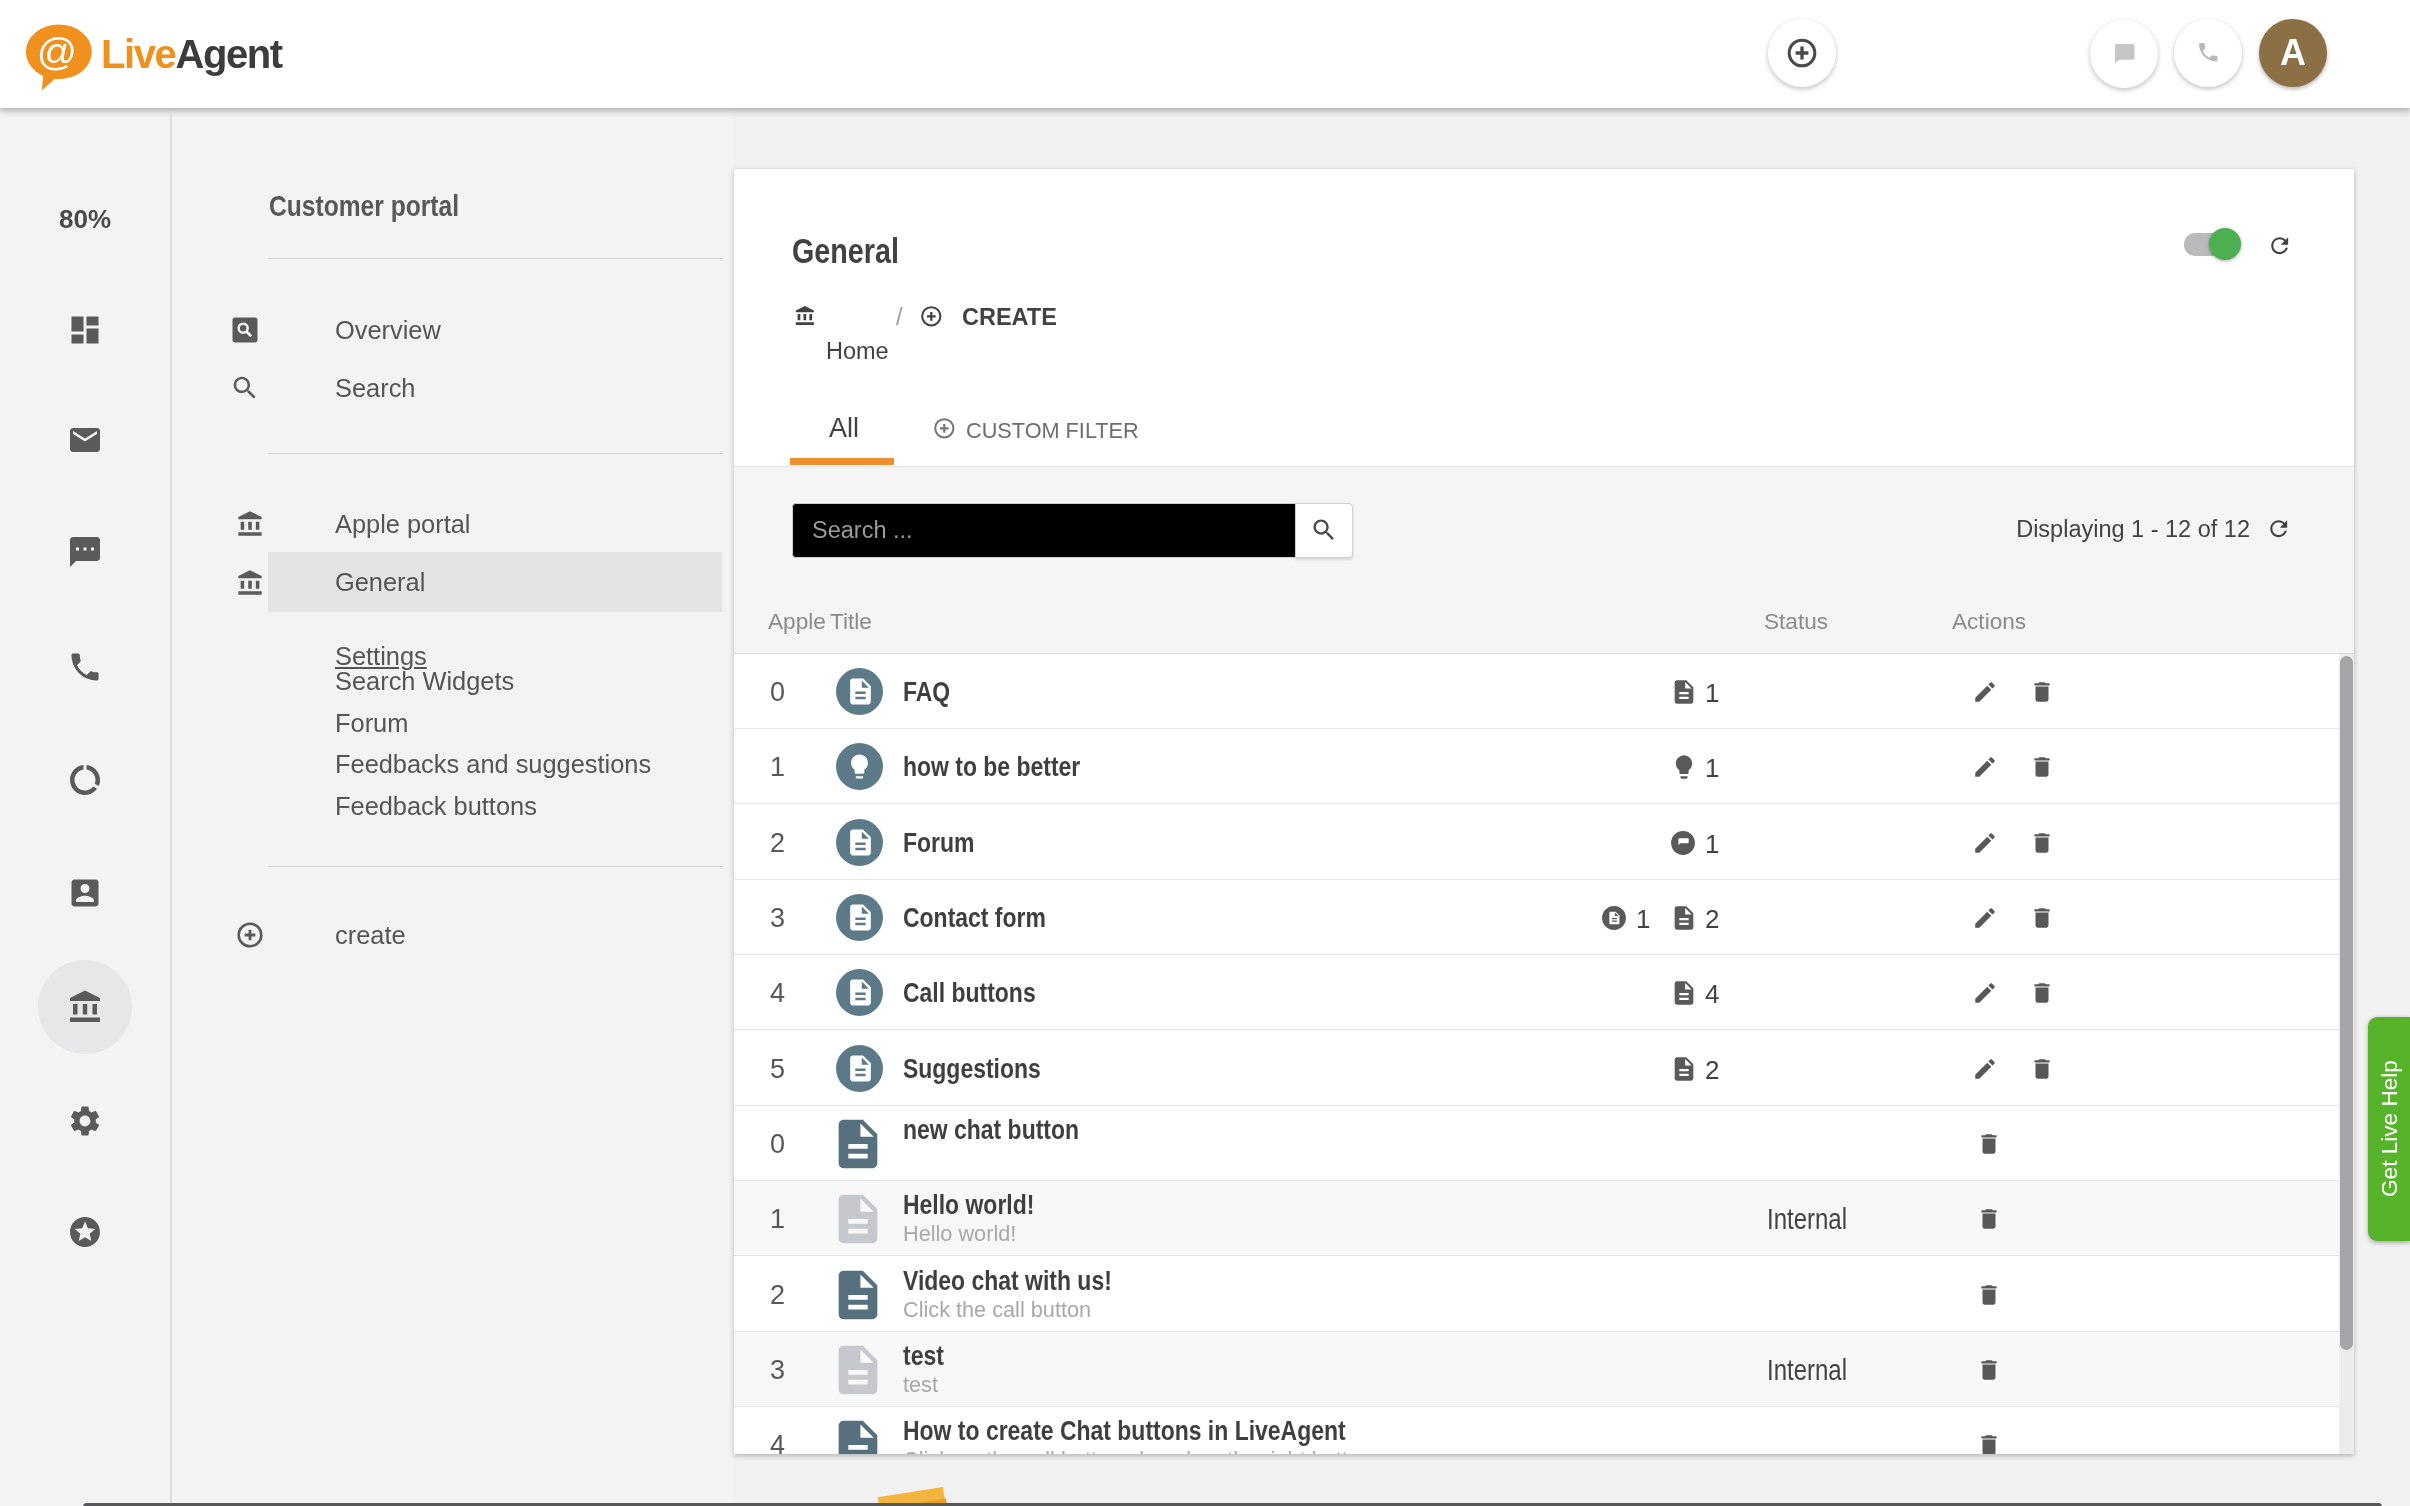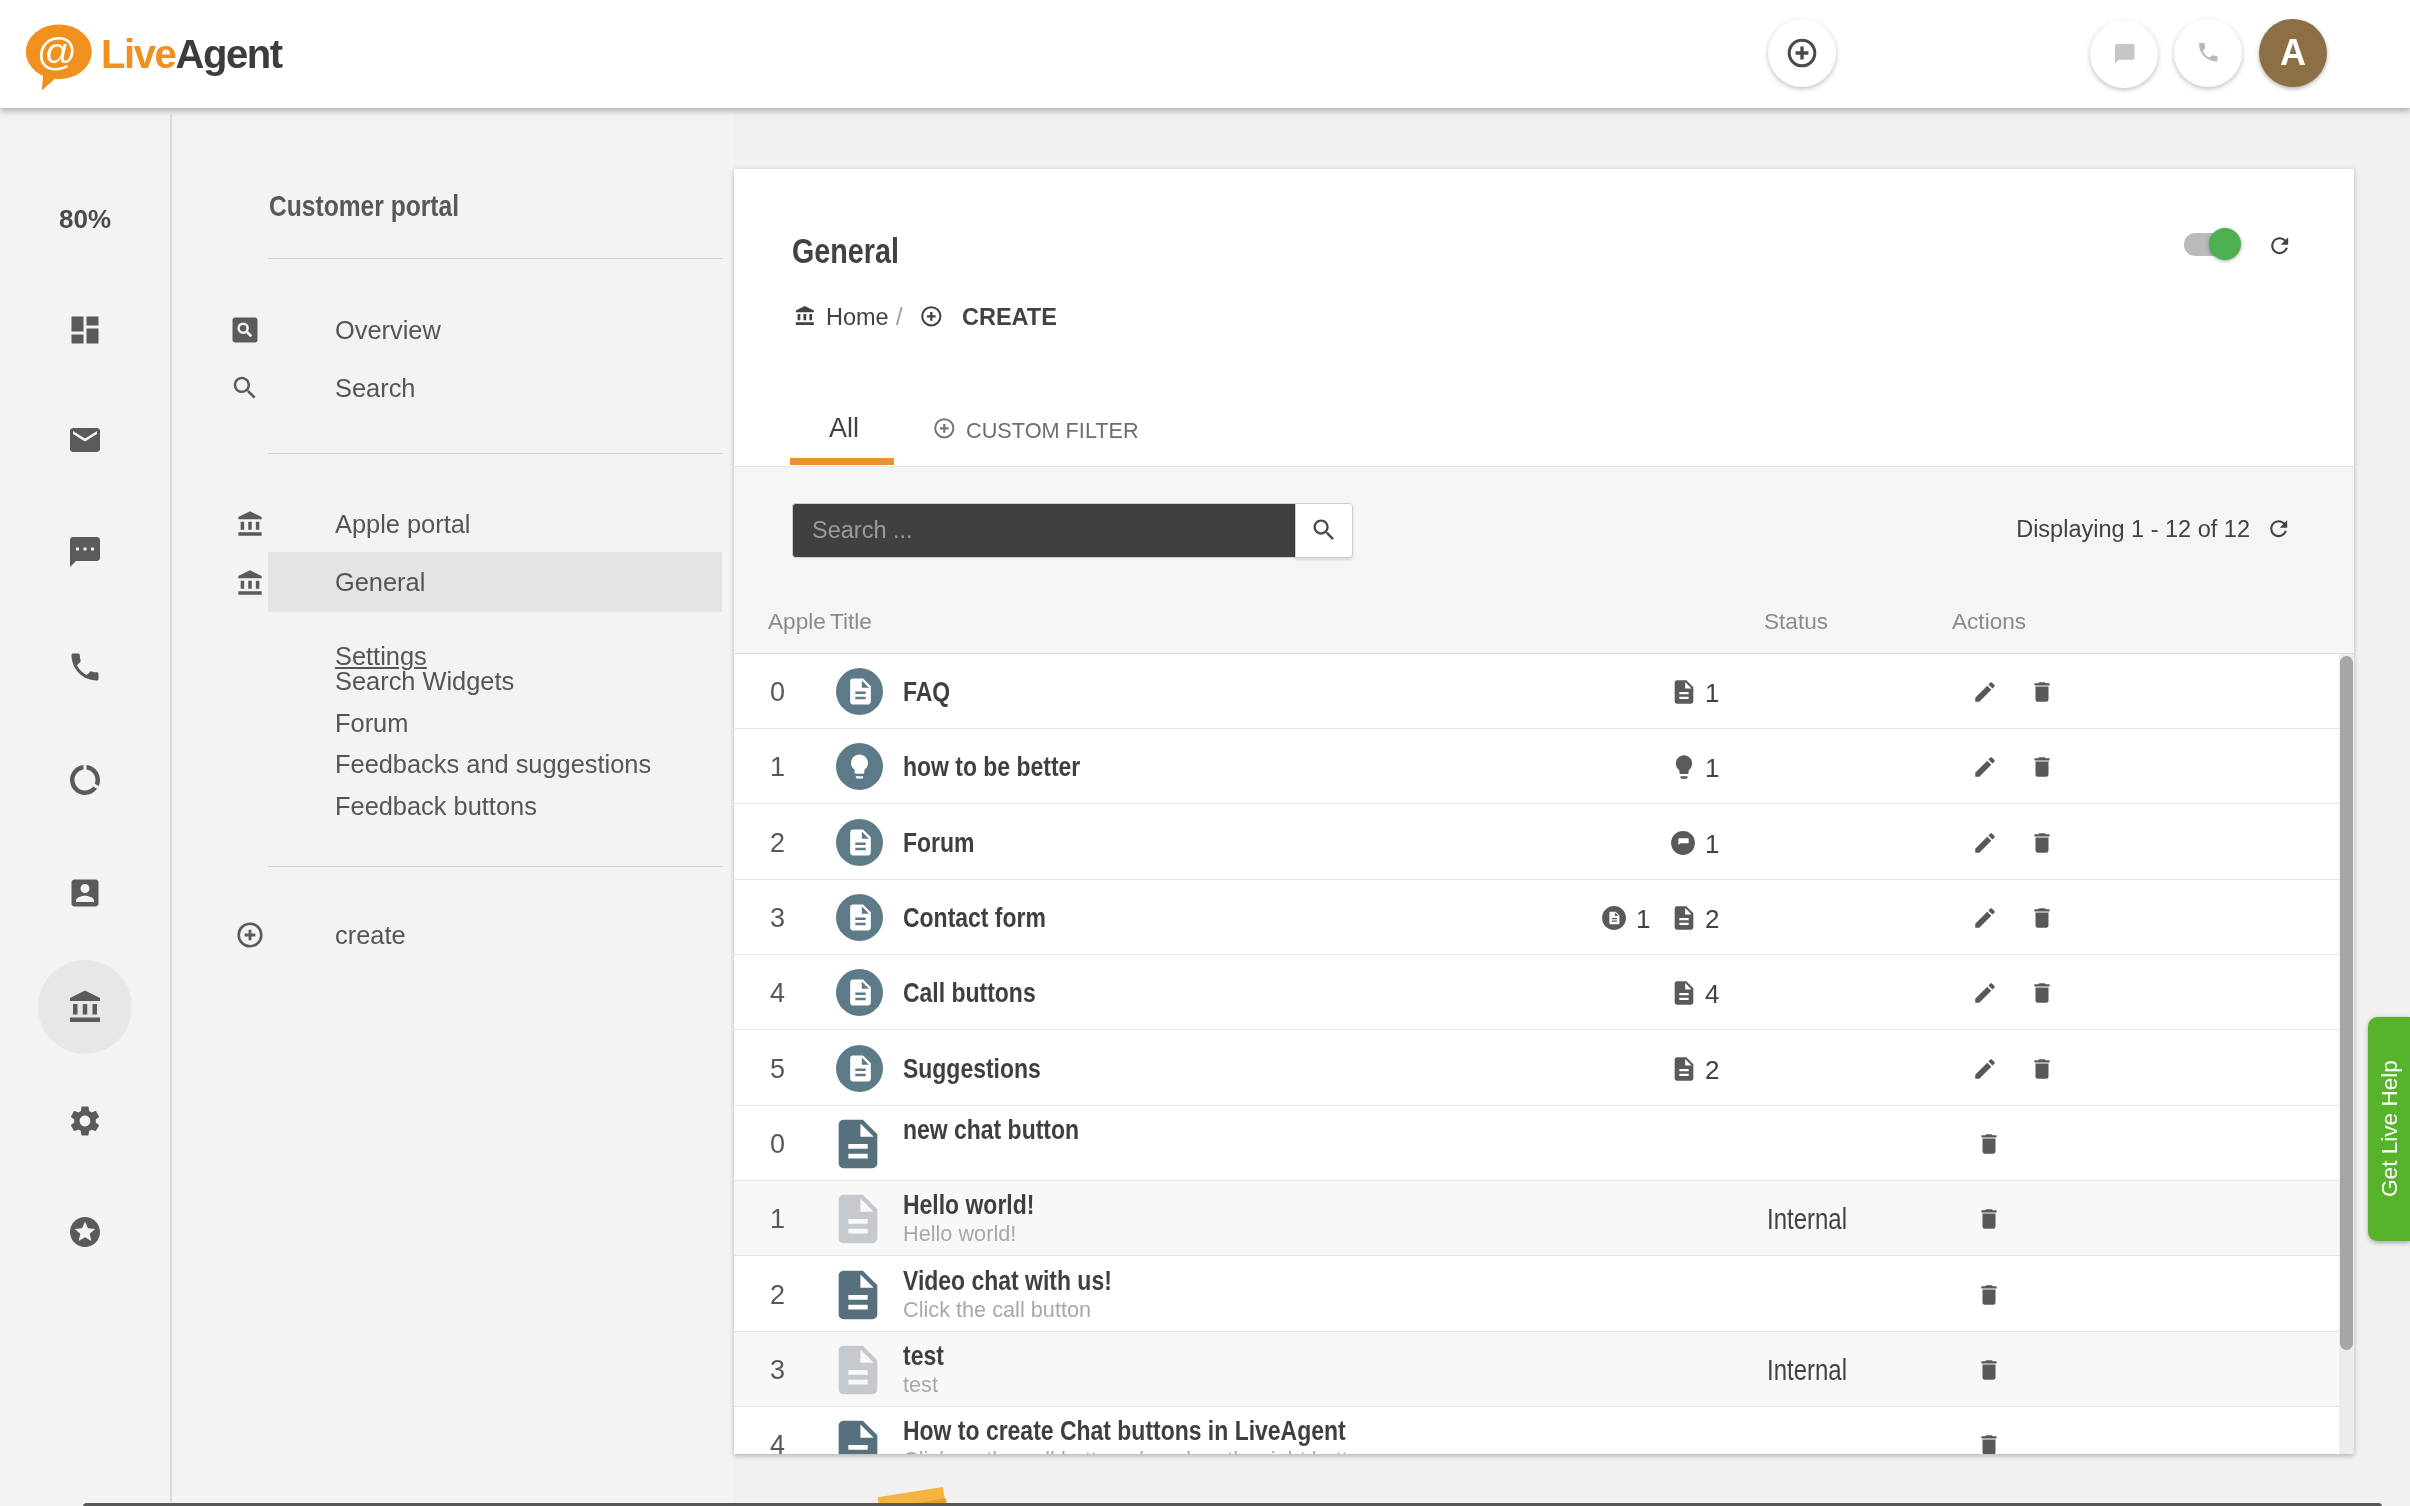--- a/index.html
+++ b/index.html
@@ -34,21 +34,21 @@
 #sbhl { position:absolute; left:52px; top:444px; width:454px; height:60px; background:#e4e4e6; }
 
 
 #card { position:absolute; left:734px; top:169px; width:1620px; height:1285px; background:#ffffff; border-radius:1.9px; box-shadow:0 1.9px 5.6px rgba(0,0,0,0.25); }
 #cgray { position:absolute; left:0; top:297px; width:1620px; height:188px; background:#f5f5f6; border-top:0.9px solid #e4e4e4; border-bottom:0.9px solid #dadadb; }
 #ctitle { position:absolute; left:58px; top:62px; font-size:35px; font-weight:bold; color:#424242; }
 .bc { position:absolute; top:135px; font-size:23.5px; color:#424242; }
 #tabAll { position:absolute; left:95px; top:244px; font-size:27px; color:#424242; }
 #tabUnd { position:absolute; left:56px; top:289px; width:104px; height:6.6px; background:#ee8f2d; }
 #tabCF { position:absolute; left:232px; top:249px; font-size:21.7px; color:#6d6d6f; letter-spacing:0px; }
-#srch { position:absolute; left:58px; top:334px; width:505px; height:55px; background:#404040; border:1.9px solid #cfcfd1; border-radius:3.8px 0 0 3.8px; }
+#srch { position:absolute; left:58px; top:334px; width:505px; height:55px; background:#000000; border:1.9px solid #cfcfd1; border-radius:3.8px 0 0 3.8px; }
 #srch span { position:absolute; left:19px; top:13px; font-size:23.5px; color:#9b9b9d; }
 #srchbtn { position:absolute; left:561px; top:334px; width:58px; height:55px; background:#fff; border:1.9px solid #cfcfd1; border-radius:0 3.8px 3.8px 0; box-shadow:0 1.9px 2.8px rgba(0,0,0,0.12); }
 #disp { position:absolute; right:104px; top:347px; font-size:23.5px; color:#424242; }
 .th { position:absolute; top:440px; font-size:22.6px; color:#8b8b8d; }
 #tbl { position:absolute; left:0; top:485px; width:1620px; height:800px; overflow:hidden; background:#fff; }
 .row { position:absolute; left:0; width:1605px; height:75px; border-bottom:0.9px solid #e6e6e7; background:#fff; }
 .row.alt { background:#f8f8f9; }
 .ord { position:absolute; left:24.5px; top:22.6px; width:38px; text-align:center; font-size:27px; color:#58585a; }
 .avc { position:absolute; left:102px; top:14px; width:47px; height:47px; border-radius:50%; background:#5d7a89; }
 .rtitle { position:absolute; left:169px; font-size:28px; font-weight:bold; color:#3f3f41; transform:scaleX(0.82); transform-origin:0 50%; white-space:nowrap; }
@@ -194,21 +194,21 @@
     <div id="ctitle"><span class="cx">General</span></div>
     <div id="toggle">
         <div id="knob"></div>
       </div>
     <svg class="abs" style="left:1533px;top:64px;" width="25.4" height="25.4" viewBox="0 0 24 24" fill="#424242">
         <use href="#p-refresh"></use>
       </svg>
     <svg class="abs" style="left:60px;top:136px;" width="21.7" height="21.7" viewBox="0 0 24 24" fill="#424242">
         <use href="#p-bank"></use>
       </svg>
-    <div class="bc" style="left:92px;">Home</div>
+    <div class="bc" style="left:92px;margin-top:34px;">Home</div>
     <div class="bc" style="left:162px;color:#9e9ea0;">/</div>
     <svg class="abs" style="left:186px;top:136px;" width="22.6" height="22.6" viewBox="0 0 24 24" stroke="#424242">
         <use href="#p-plusc"></use>
       </svg>
     <div class="bc" style="left:228px;font-weight:bold;">CREATE</div>
     <div id="tabAll">All</div>
     <div id="tabUnd"></div>
     <svg class="abs" style="left:199px;top:248px;" width="22.6" height="22.6" viewBox="0 0 24 24" stroke="#77777a">
         <use href="#p-plusc"></use>
       </svg>

